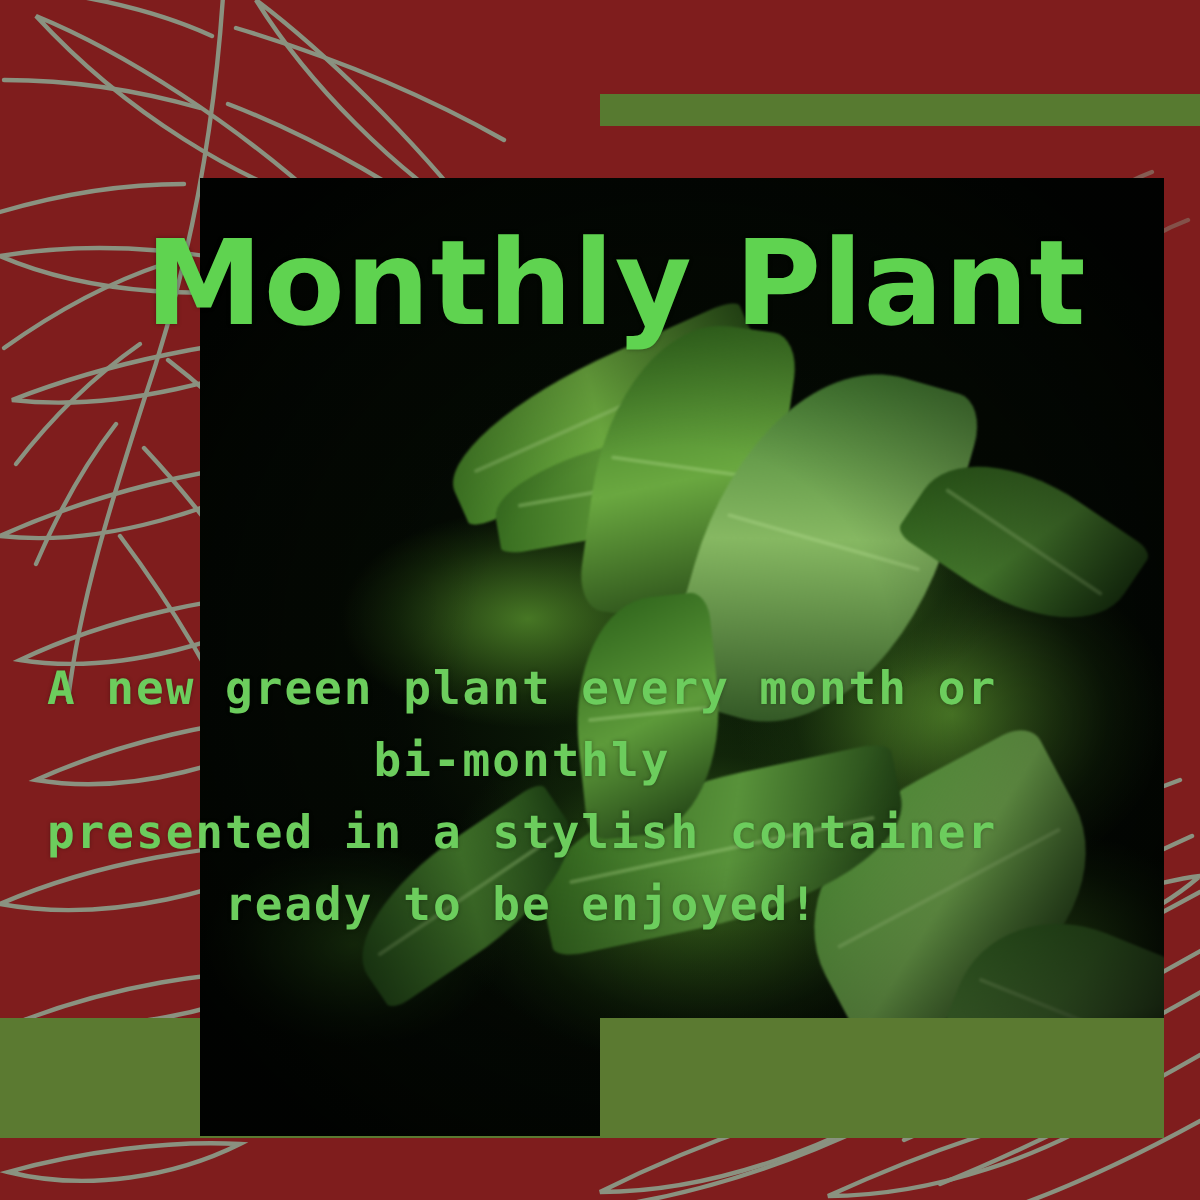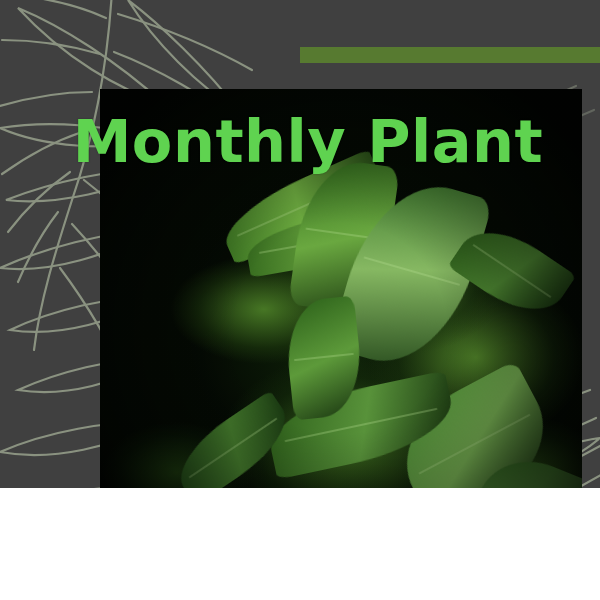--- a/index.html
+++ b/index.html
@@ -3,23 +3,23 @@
 <meta charset="utf-8">
 <style>
   html, body {
     margin: 0;
     padding: 0;
     background: #ffffff;
   }
   #poster {
     position: relative;
     width: 600px;
-    height: 488px;
+    height: 600px;
     overflow: hidden;
-    background: #404040;
+    background: #7f1d1d;
     font-family: "DejaVu Sans", sans-serif;
   }
 
   
   .lineart {
     position: absolute;
     top: 0; left: 0;
     width: 600px;
     height: 600px;
     pointer-events: none;
@@ -220,14 +220,20 @@
 
     <div class="vig"></div>
   </div>
 
   <div class="bar-bottom-over"></div>
 
   <div class="headline">
     <span class="hl-line">Monthly Plant</span>
   </div>
 
+  <div class="body-copy">
+    <span class="bc-line">A new green plant every month or</span>
+    <span class="bc-line">bi-monthly</span>
+    <span class="bc-line">presented in a stylish container</span>
+    <span class="bc-line">ready to be enjoyed!</span>
+  </div>
 
 </div>
 
 </body></html>

